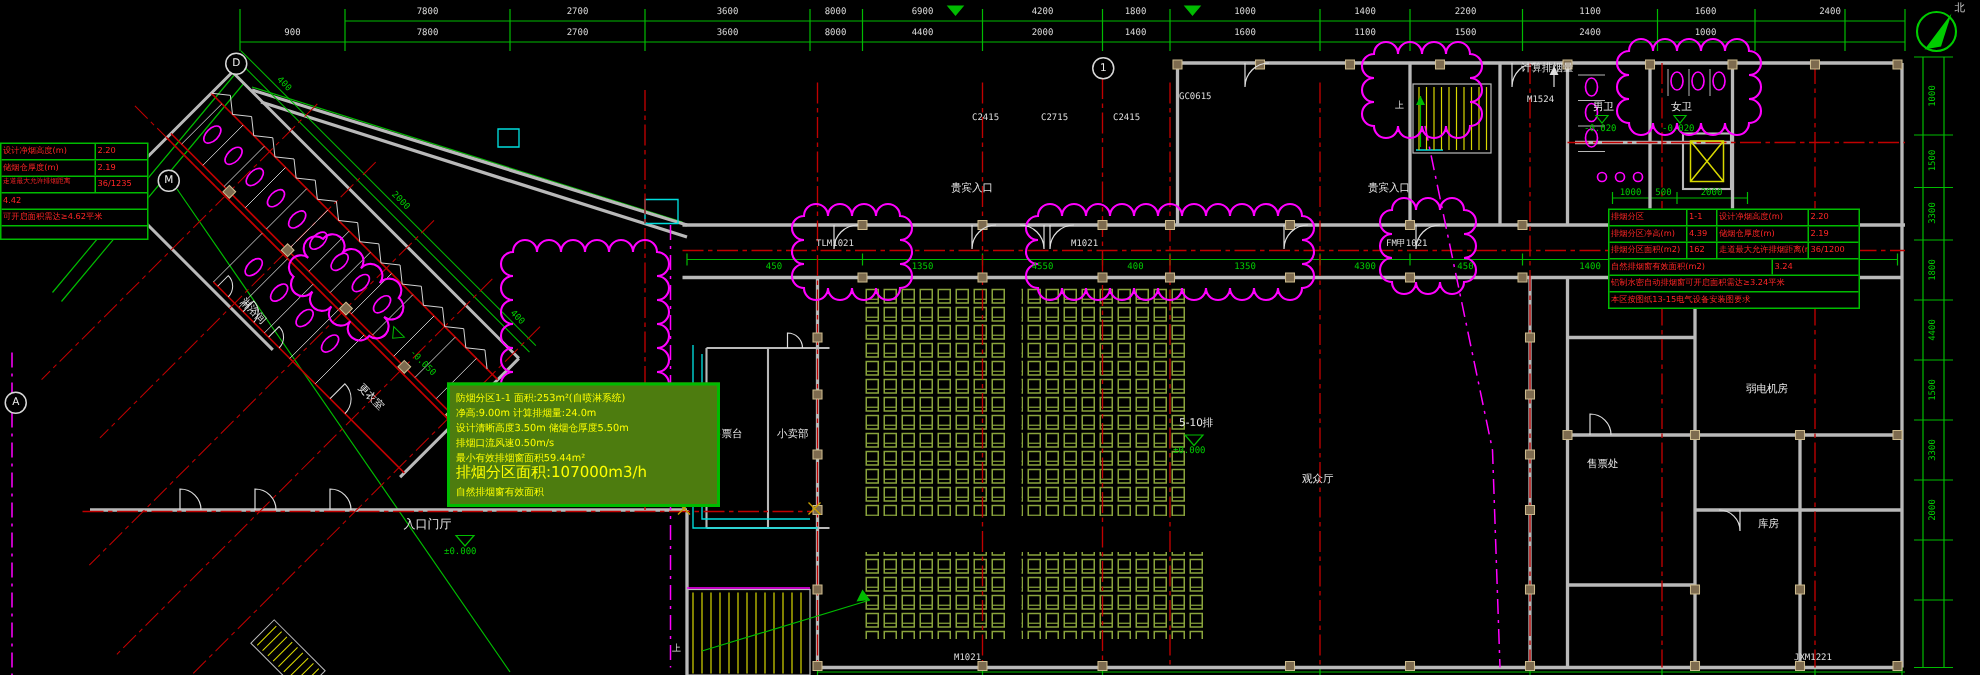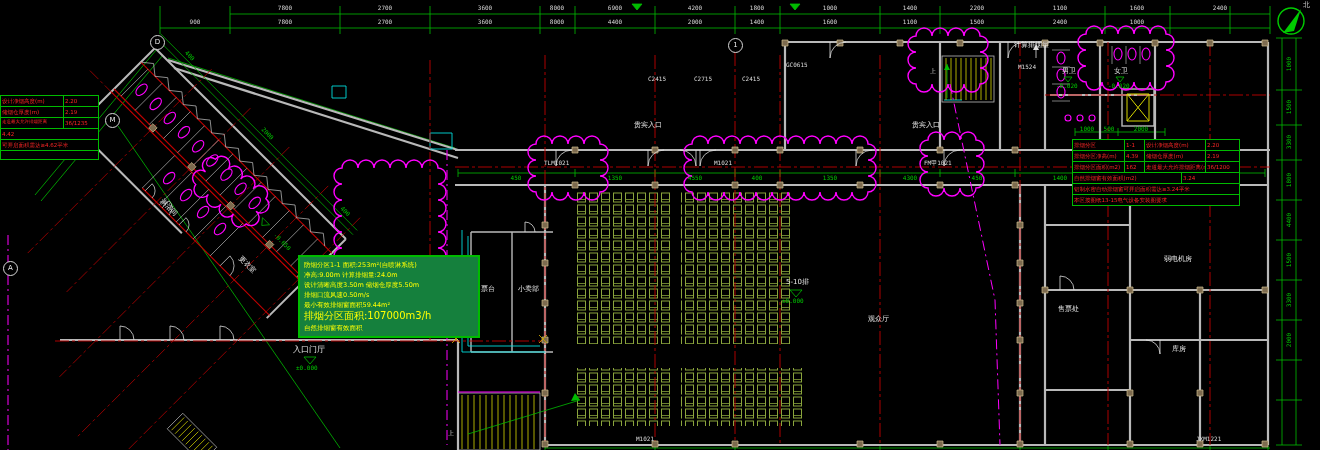--- a/index.html
+++ b/index.html
@@ -8,21 +8,21 @@
   #lines{position:absolute;left:0;top:0;}
   .lbl{position:absolute;color:#e8e8e8;font:8px/1 "DejaVu Sans",sans-serif;white-space:nowrap;}
   .lbl.s{font-size:7px;}
   .dimw{position:absolute;color:#d8d8d8;font:6px/1 "DejaVu Sans Mono",monospace;transform:translateX(-50%);white-space:nowrap;}
   .dimg{position:absolute;color:#00cc00;font:6px/1 "DejaVu Sans Mono",monospace;transform:translateX(-50%);white-space:nowrap;}
   .rdim{position:absolute;color:#00cc00;font:6px/1 "DejaVu Sans Mono",monospace;transform:translate(-50%,-50%) rotate(-90deg);white-space:nowrap;}
   .tag{position:absolute;color:#dcdcdc;font:6px/1 "DejaVu Sans Mono",monospace;white-space:nowrap;}
   .elev{position:absolute;color:#00cc00;font:6px/1 "DejaVu Sans Mono",monospace;white-space:nowrap;}
   .bubble{position:absolute;width:13px;height:13px;border:1px solid #d8d8d8;border-radius:50%;
           color:#eee;font:7px/13px "DejaVu Sans",sans-serif;text-align:center;background:#000;}
-  .ann{position:absolute;left:298px;top:255px;width:170px;border:2px solid #00bb00;padding:3px 4px;background:#15803d;}
+  .ann{position:absolute;left:298px;top:255px;width:170px;border:2px solid #00bb00;padding:3px 4px;background:#4d7c0f;}
   .ann div{color:#ffff00;font:6.5px/1.55 "DejaVu Sans",sans-serif;white-space:nowrap;}
   .ann div.big{font-size:10px;line-height:1.25;}
   .tab{position:absolute;background:#000;border:1px solid #00bb00;}
   .tab .tr{display:grid;border-bottom:1px solid #00bb00;}
   .tab .tr:last-child{border-bottom:none;}
   .tab .td{color:#ff2626;font:5.5px/1.1 "DejaVu Sans",sans-serif;padding:2px 1px;border-right:1px solid #00bb00;
            overflow:hidden;white-space:nowrap;}
   .tab .td:last-child{border-right:none;}
   .ltab{left:0;top:95px;width:97px;}
   .ltab .tr{grid-template-columns:63px 1fr;}
@@ -257,21 +257,21 @@
 <span class="dimg" style="left:1109px;top:126px">500</span>
 <span class="dimg" style="left:1141px;top:126px">2000</span>
 
 <div class="bubble" style="left:150px;top:35px">D</div>
 <div class="bubble" style="left:105px;top:113px">M</div>
 <div class="bubble" style="left:3px;top:261px">A</div>
 <div class="bubble" style="left:728px;top:38px">1</div>
 
 <span class="north-label" style="left:1303px;top:2px">北</span>
 
-<span class="lbl" style="left:293px;top:346px">入口门厅</span>
+<span class="lbl" style="left:269px;top:346px">入口门厅</span>
 <span class="lbl s" style="left:868px;top:316px">观众厅</span>
 <span class="lbl s" style="left:786px;top:279px">5-10排</span>
 <span class="lbl s" style="left:474px;top:286px">售票台</span>
 <span class="lbl s" style="left:518px;top:286px">小卖部</span>
 <span class="lbl s" style="left:634px;top:122px">贵宾入口</span>
 <span class="lbl s" style="left:912px;top:122px">贵宾入口</span>
 <span class="lbl s" style="left:1014px;top:42px">计算排烟量</span>
 <span class="lbl s" style="left:1062px;top:68px">男卫</span>
 <span class="lbl s" style="left:1114px;top:68px">女卫</span>
 <span class="lbl s" style="left:1164px;top:256px">弱电机房</span>

